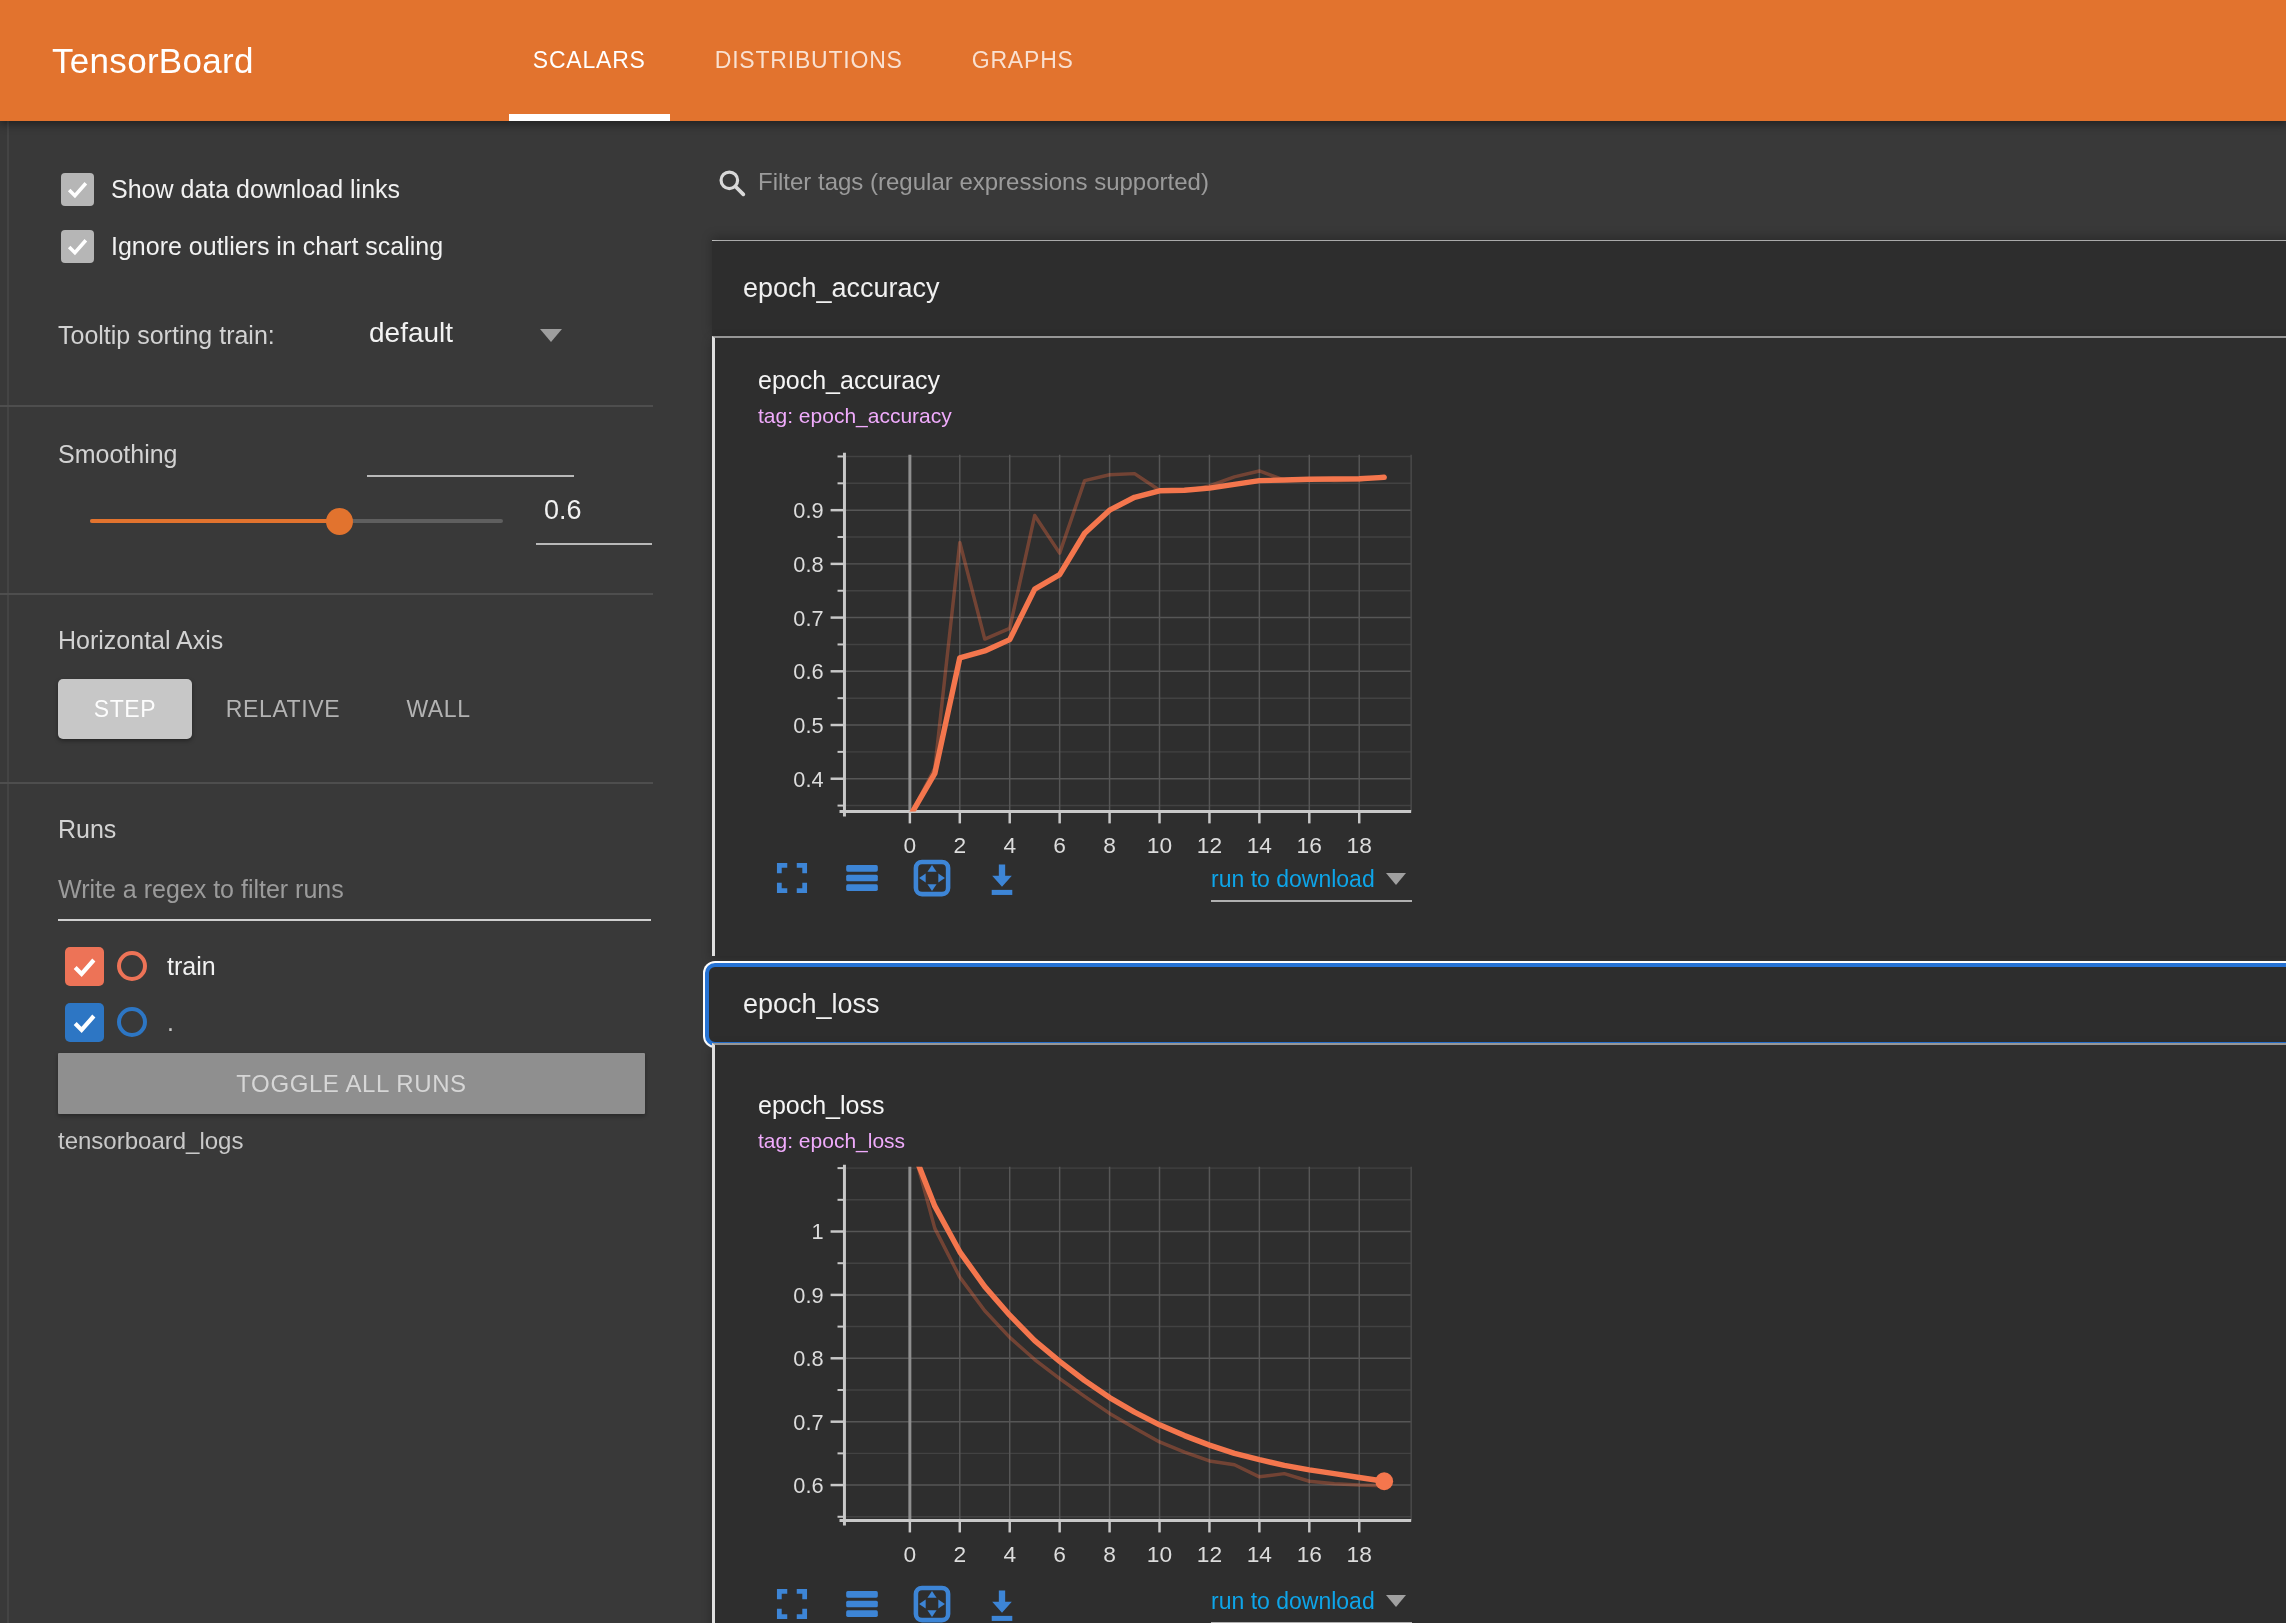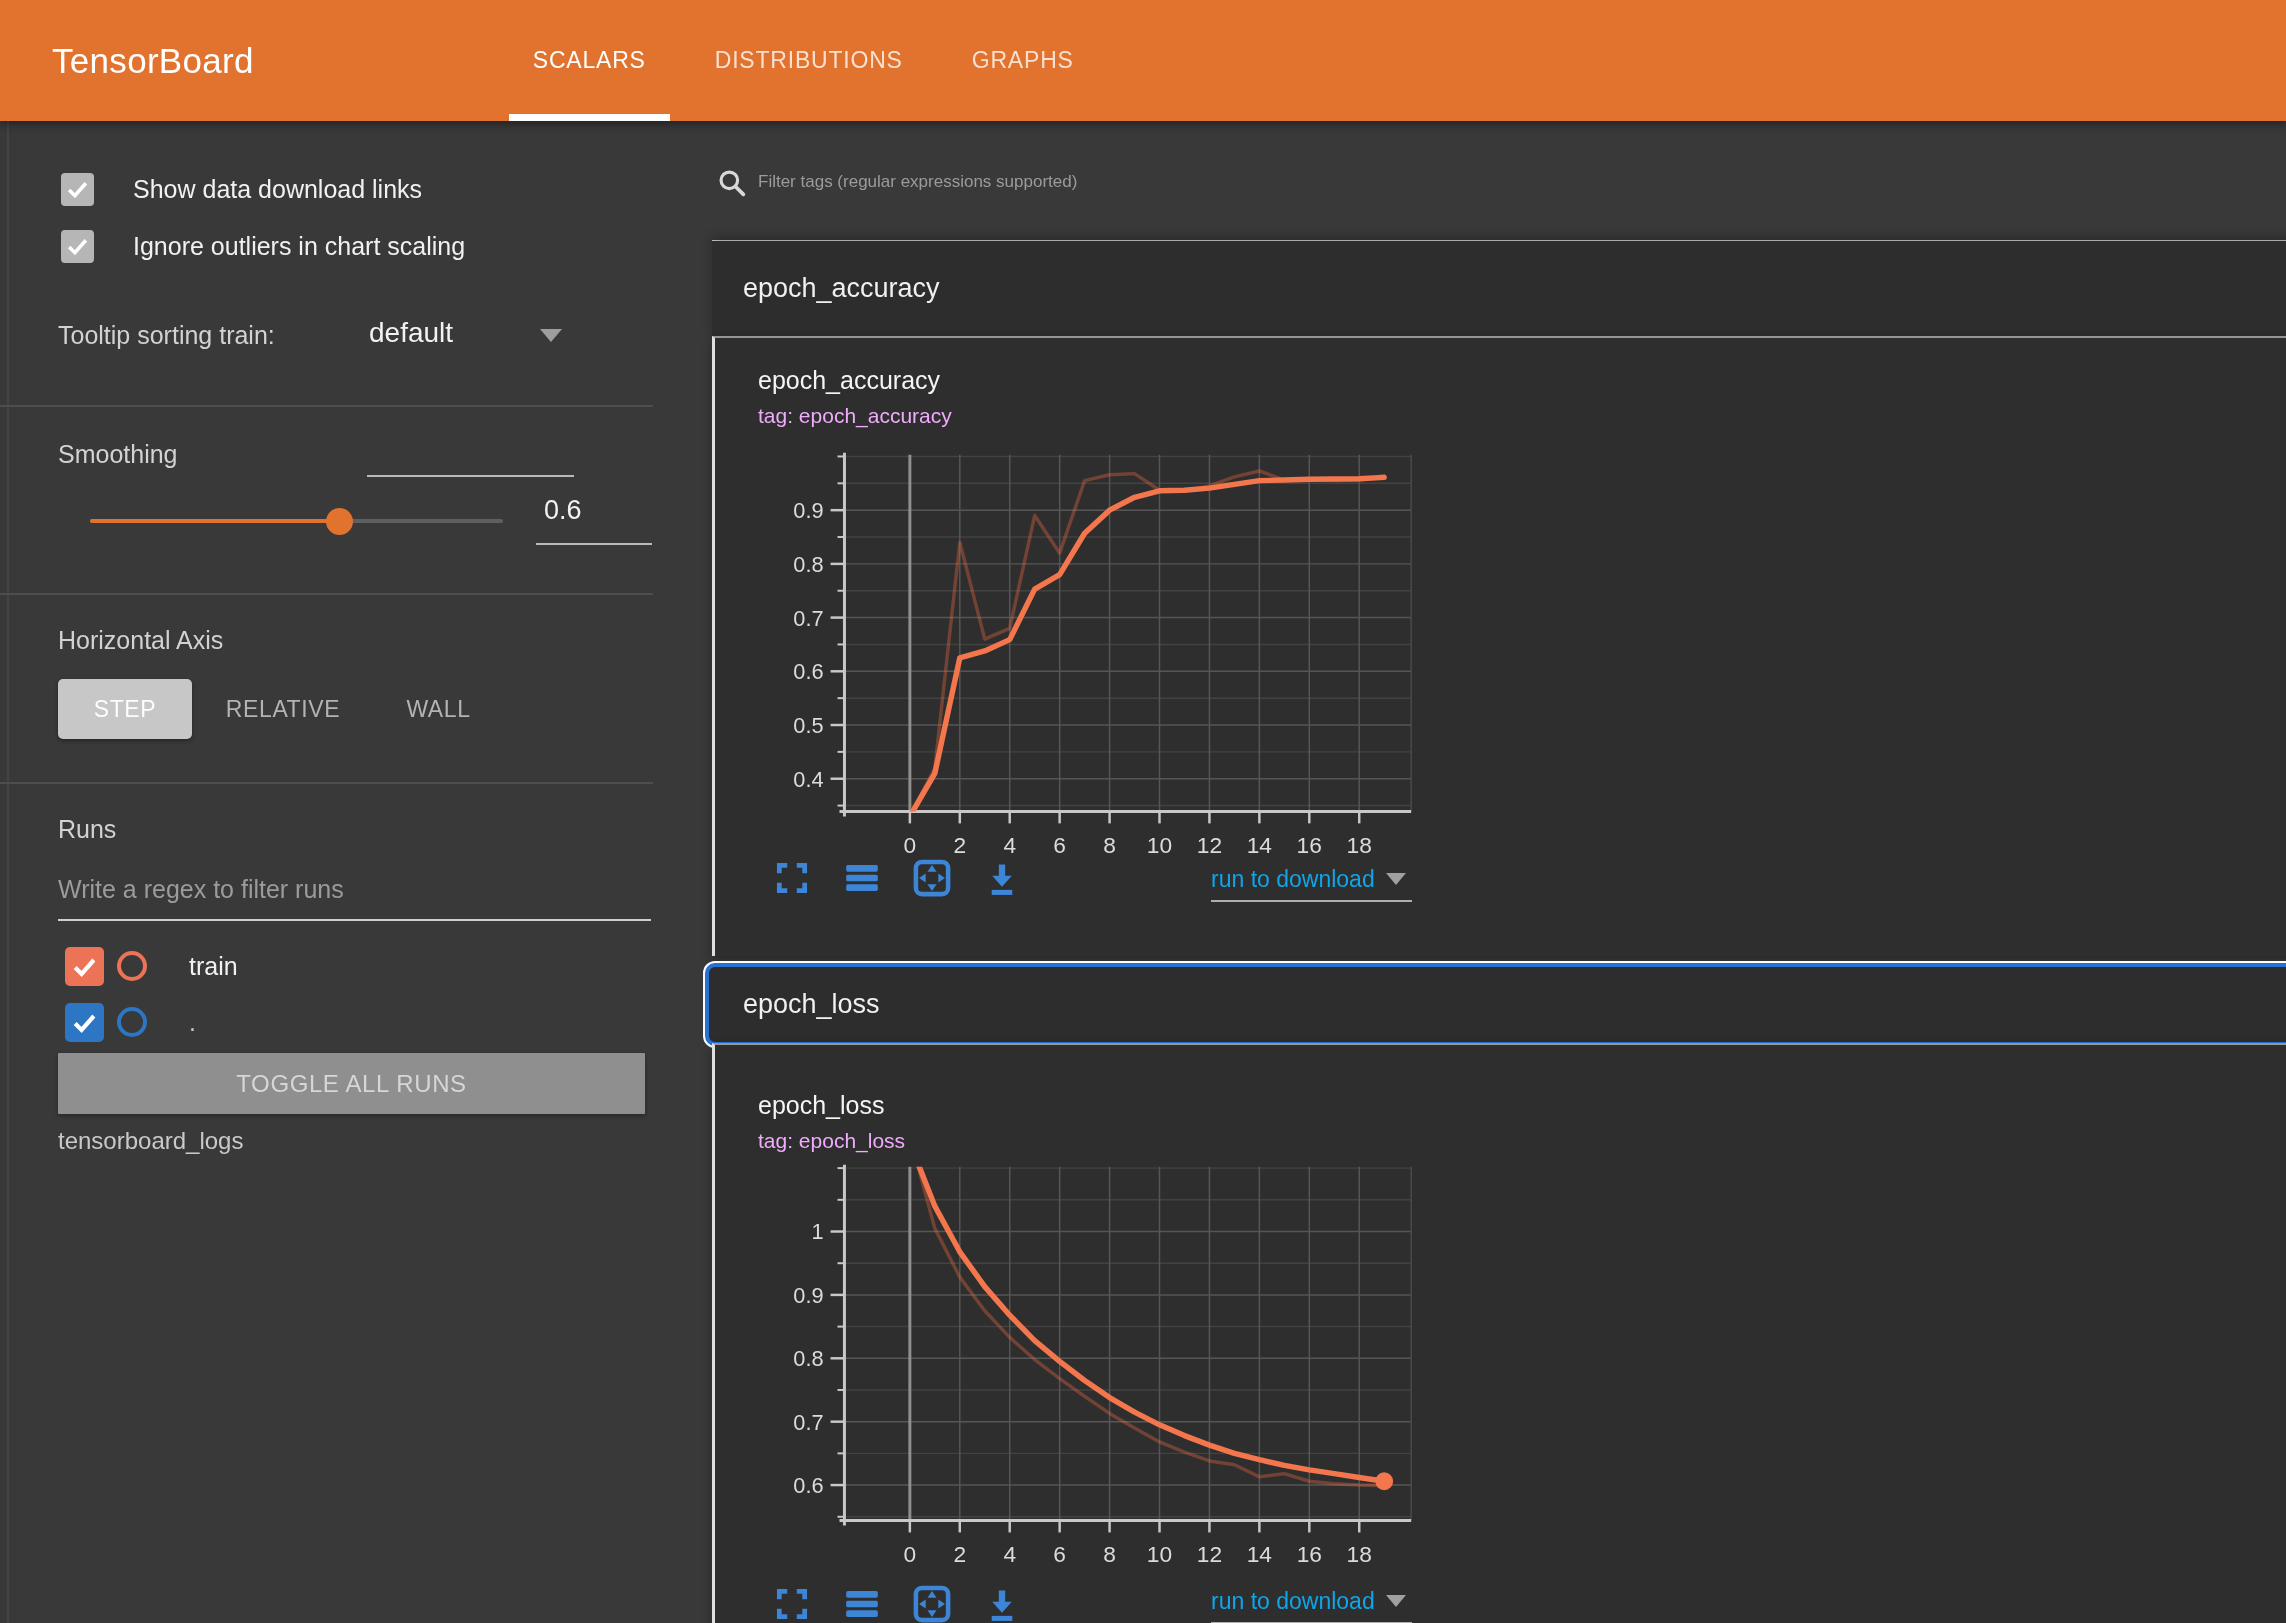--- a/index.html
+++ b/index.html
@@ -19,21 +19,21 @@
 
   
   .sidebar { position:absolute; left:0; top:121px; width:653px; height:1503px; }
   .sidebar .edge { position:absolute; left:7px; top:0; bottom:0; width:2px; background:#444; }
   .divider { position:absolute; left:0; width:653px; height:2px; background:#4e4e4e; }
   .sb-label { position:absolute; color:#d2d2d2; font-size:25px; }
   .sb-text-white { color:#f2f2f2; }
 
   .checkbox { position:absolute; width:33px; height:33px; border-radius:4px; background:#b6b6b6; cursor:pointer; }
   .checkbox svg { position:absolute; left:3px; top:4px; }
-  .cb-label { position:absolute; color:#f1f1f1; font-size:25px;margin-left:22px; }
+  .cb-label { position:absolute; color:#f1f1f1; font-size:25px; }
 
   .caret { width:0; height:0; border-left:11px solid transparent; border-right:11px solid transparent;
            border-top:13px solid #9e9e9e; position:absolute; }
   .underline { position:absolute; height:2px; background:#b9b9b9; }
 
   .slider-track { position:absolute; height:4px; background:#5f5f5f; border-radius:2px; }
   .slider-fill  { position:absolute; height:4px; border-radius:2px; }
   .slider-thumb { position:absolute; width:27px; height:27px; border-radius:50%; cursor:pointer; }
 
   .axis-btn { position:absolute; display:flex; align-items:center; justify-content:center;
@@ -48,21 +48,21 @@
                 display:flex; align-items:center; justify-content:center; font-size:24px;
                 letter-spacing:0.6px; cursor:pointer; box-shadow:0 2px 4px rgba(0,0,0,.3); }
 
   input.ghost { background:transparent; border:none; outline:none; color:#eee; font-family:"Liberation Sans",sans-serif; }
   input.ghost::placeholder { color:#9b9b9b; opacity:1; }
 
   
   .main { position:absolute; left:712px; top:121px; width:1575px; height:1503px; }
   .search-row { position:absolute; left:0; top:28px; width:100%; height:65px; }
   .search-row svg { position:absolute; left:4px; top:18px; }
-  .search-input { position:absolute; left:46px; top:10px; width:1386px; height:46px; font-size:17px; }
+  .search-input { position:absolute; left:46px; top:10px; width:1386px; height:46px; font-size:24px; }
   .search-underline { position:absolute; left:0; right:-10px; top:91px; height:3px; background:#d2d2d2; }
 
   .section-header { position:absolute; left:0; width:1584px; height:95px; background:#2d2d2d;
                     display:flex; align-items:center; box-shadow:0 -4px 10px rgba(0,0,0,.25); cursor:pointer; }
   .section-header .sec-title { color:#f0f0f0; font-size:27px; margin-left:31px; }
   .section-header.focused { left:-7px; width:1596px; height:83px; background:#2d2d2d;
                     border:4px solid #2673d4; border-radius:10px; box-shadow:0 0 0 2px #fdfdfd; }
   .section-header.focused .sec-title { margin-left:34px; }
 
   .section-content { position:absolute; left:0; width:1584px; background:#2e2e2e;

